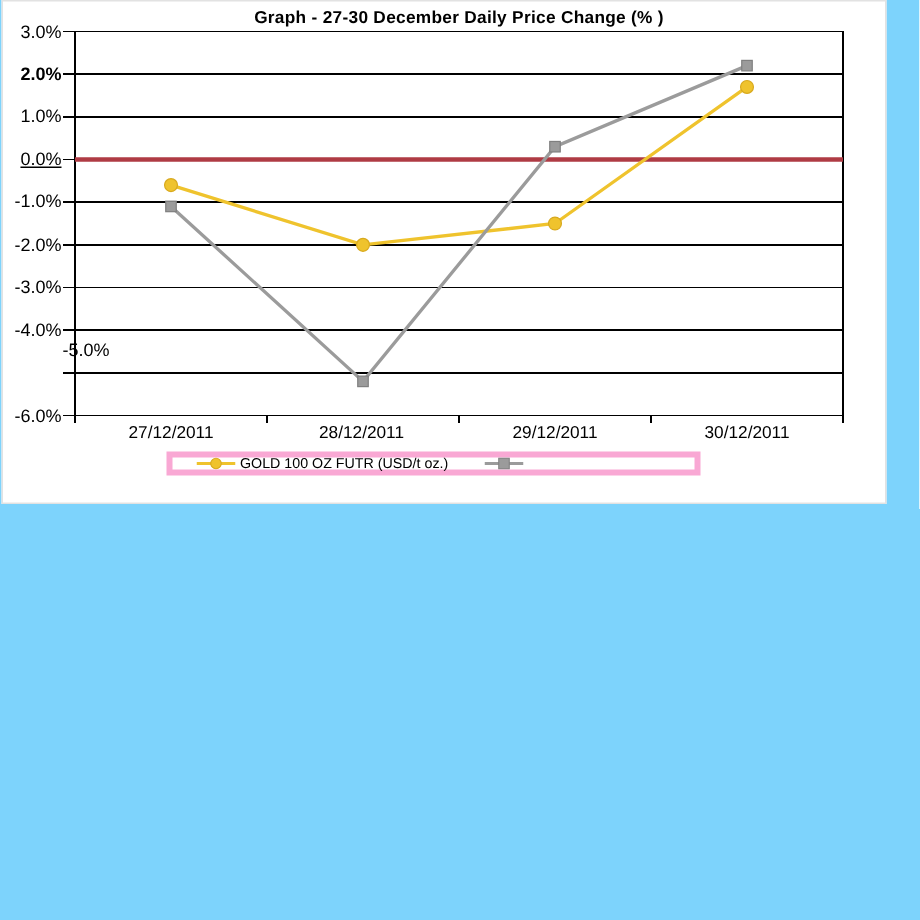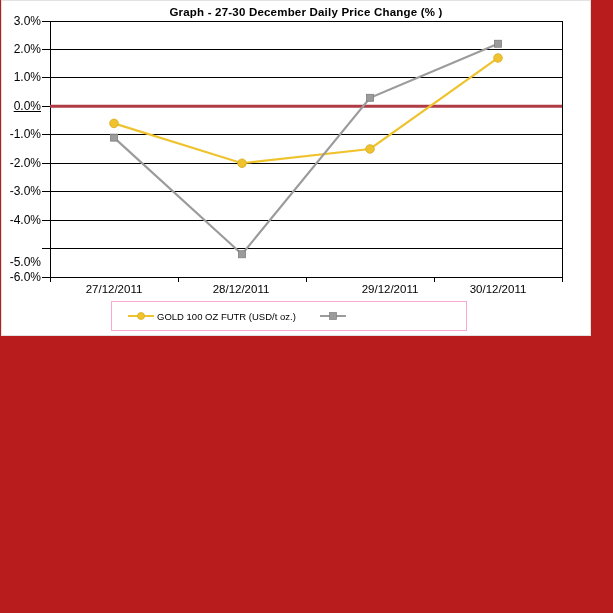--- a/index.html
+++ b/index.html
@@ -1,26 +1,26 @@
 <!DOCTYPE html>
 <html><head>
 <meta charset="utf-8">
 <style>
   html,body{margin:0;padding:0;background:#ffffff;}
-  .canvas{position:relative;width:613px;height:613px;background:#b91c1c;
+  .canvas{position:relative;width:613px;height:613px;background:#7dd3fc;
           font-family:"Liberation Sans",sans-serif;overflow:hidden;color:#000;}
   .chart-frame{position:absolute;left:1px;top:0px;width:590px;height:336px;
                border:1px solid #e2e2e2;box-sizing:border-box;background:#ffffff;}
   .chart-title{position:absolute;left:50px;top:6px;width:512px;text-align:center;
                font-size:11.5px;font-weight:bold;letter-spacing:.2px;}
   svg.plot{position:absolute;left:0;top:0;}
   .ylab{position:absolute;left:0;width:41px;text-align:right;font-size:12px;line-height:13px;}
   .xlab{position:absolute;top:283px;font-size:11.5px;transform:translateX(-50%);white-space:nowrap;}
-  .legend{position:absolute;left:111px;top:301px;width:356px;height:30px;
-          border:1px solid #f9a8d4;box-sizing:border-box;display:flex;align-items:center;
+  .legend{position:absolute;left:111px;top:301px;width:356px;height:16px;
+          border:4px solid #f9a8d4;box-sizing:border-box;display:flex;align-items:center;
           font-size:9.5px;background:#fff;}
   .legend-item{display:flex;align-items:center;gap:3px;}
   .legend-item.first{margin-left:16px;}
   .legend-item.second{margin-left:24px;}
   .swatch{width:26px;height:10px;display:inline-block;}
 </style>
 </head>
 <body>
 
 <div class="canvas">
@@ -69,32 +69,32 @@
         <polyline points="114,137.6222222222222 242,254.2444444444444 370,97.80000000000001 498,43.755555555555546" fill="none" stroke="#9B9B9B" stroke-width="2.2"></polyline>
         <rect x="110.5" y="134.1222222222222" width="7" height="7" fill="#9B9B9B" stroke="#7F7F7F" stroke-width="0.8"></rect>
         <rect x="238.5" y="250.7444444444444" width="7" height="7" fill="#9B9B9B" stroke="#7F7F7F" stroke-width="0.8"></rect>
         <rect x="366.5" y="94.30000000000001" width="7" height="7" fill="#9B9B9B" stroke="#7F7F7F" stroke-width="0.8"></rect>
         <rect x="494.5" y="40.255555555555546" width="7" height="7" fill="#9B9B9B" stroke="#7F7F7F" stroke-width="0.8"></rect>
       </g>
     </svg>
 
   <div id="labels">
       <div class="ylab" style="top: 14.5px;">3.0%</div>
-      <div class="ylab" style="top: 42.9444px;">2.0%</div>
+      <div class="ylab" style="top: 42.9444px; font-weight: bold;">2.0%</div>
       <div class="ylab" style="top: 71.3889px;">1.0%</div>
       <div class="ylab" style="top: 99.8333px; text-decoration: underline;">0.0%</div>
       <div class="ylab" style="top: 128.278px;">-1.0%</div>
       <div class="ylab" style="top: 156.722px;">-2.0%</div>
       <div class="ylab" style="top: 185.167px;">-3.0%</div>
       <div class="ylab" style="top: 213.611px;">-4.0%</div>
-      <div class="ylab" style="top: 256px;">-5.0%</div>
+      <div class="ylab" style="top: 227px; padding-left: 32px;">-5.0%</div>
       <div class="ylab" style="top: 270.5px;">-6.0%</div>
       <div class="xlab" style="left: 114px;">27/12/2011</div>
       <div class="xlab" style="left: 241px;">28/12/2011</div>
-      <div class="xlab" style="left: 370px; margin-left: 20px;">29/12/2011</div>
+      <div class="xlab" style="left: 370px;">29/12/2011</div>
       <div class="xlab" style="left: 498px; text-align: right;">30/12/2011</div>
     </div>
 
   <div class="legend">
     <div class="legend-item first">
       <span class="swatch"><svg width="26" height="10">
             <line x1="0" x2="26" y1="5" y2="5" stroke="#EFC32D" stroke-width="2"></line>
             <circle cx="13" cy="5" r="3.5" fill="#EFC32D" stroke="#D8A91E" stroke-width="0.7"></circle>
           </svg></span>
       <span>GOLD 100 OZ FUTR (USD/t oz.)</span>

